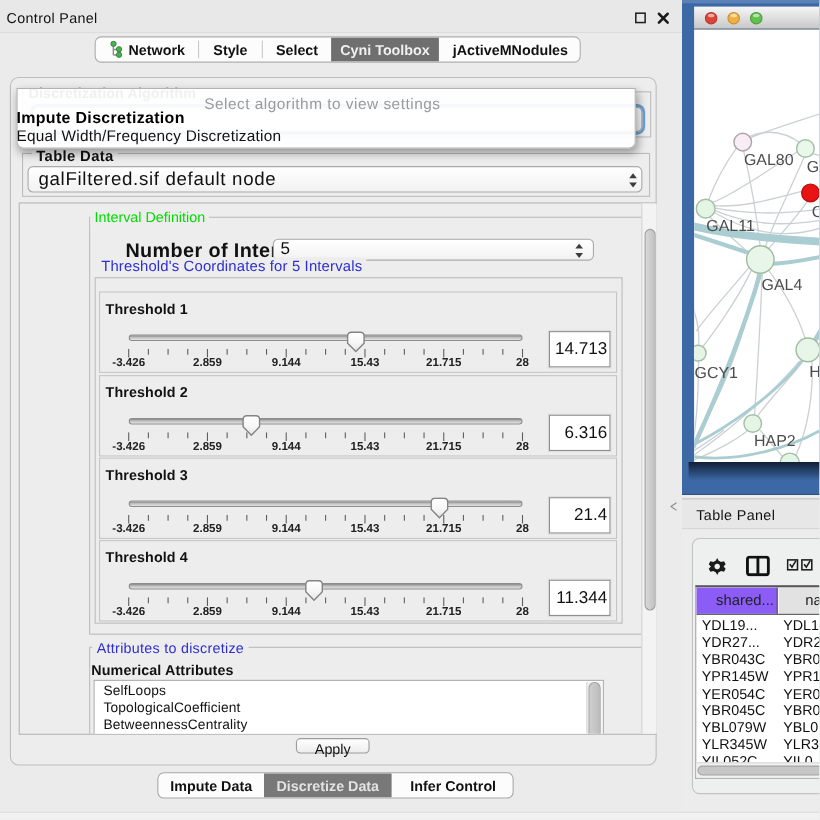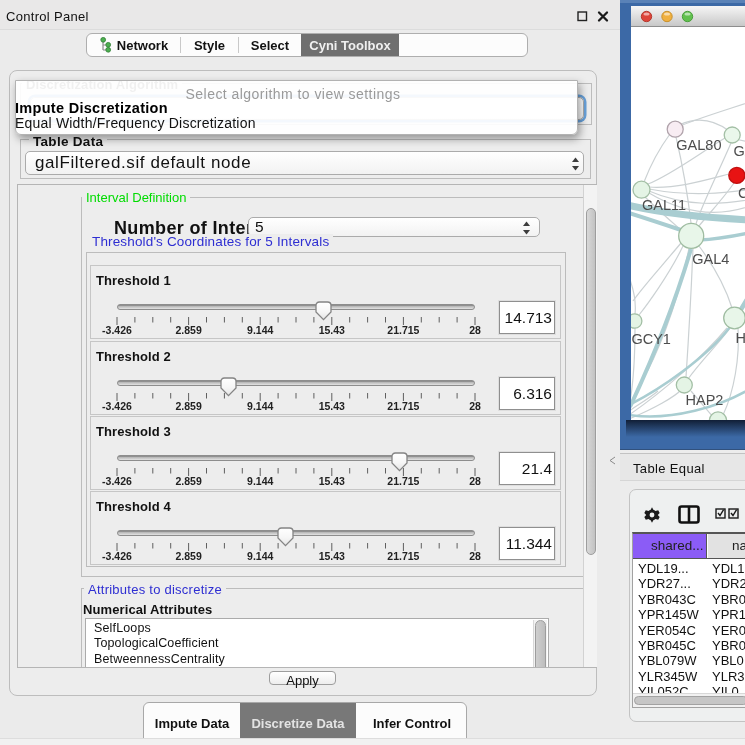--- a/index.html
+++ b/index.html
@@ -36,20 +36,21 @@
         <circle cx="4.2" cy="2.8" r="2.4" fill="#4caf50" stroke="#2e7d32" stroke-width="0.8"></circle>
         <circle cx="9.2" cy="7.8" r="2.4" fill="#4caf50" stroke="#2e7d32" stroke-width="0.8"></circle>
         <circle cx="9.2" cy="12.8" r="2.4" fill="#4caf50" stroke="#2e7d32" stroke-width="0.8"></circle>
       </svg>
     Network</div>
   <div class="abs" style="left:93px;top:3px;bottom:3px;width:1px;background:#c9c9c9;"></div>
   <div class="seg" style="left:94px;width:57px;font-weight:bold;">Style</div>
   <div class="abs" style="left:151px;top:3px;bottom:3px;width:1px;background:#c9c9c9;"></div>
   <div class="seg" style="left:152px;width:62px;font-weight:bold;">Select</div>
   <div class="seg" style="left:214px;width:98px;background:#6f6f6f;color:#f0f0f0;font-weight:bold;">Cyni Toolbox</div>
+  <div class="seg" style="left:312px;width:130px;font-weight:bold;">jActiveMNodules</div>
 </div>
 
 <div class="abs" style="left:9px;top:70px;width:588px;height:626px;background:#ededed;border:1px solid #bdbdbd;border-radius:8px;"></div>
 
 <div class="groupbox" style="left:20px;top:83px;width:572px;height:42px;"></div>
 <div class="gtitle" style="left:22px;top:77px;font-weight:bold;letter-spacing:0.1px;color:#333;">Discretization Algorithm</div>
 
 <div class="combo" style="left:30px;top:97px;width:554px;height:23px;box-shadow:0 0 0 2.5px rgba(90,152,214,0.9);"></div>
 
 <div class="groupbox" style="left:20px;top:139px;width:571px;height:40px;"></div>
@@ -274,21 +275,21 @@
   </div>
 </div>
 </div>
 
 <div class="abs" style="left:583px;top:185px;width:14px;height:482px;background:#f3f3f3;border-left:1px solid #d2d2d2;">
   <div class="abs" style="left:2px;top:23px;width:10px;height:347px;background:linear-gradient(90deg,#d8d8d8,#c2c2c2);border:1px solid #9d9d9d;border-radius:6px;"></div>
 </div>
 
 <div class="abs" style="left:269px;top:671px;width:67px;height:14px;background:linear-gradient(#ffffff,#ededed);border:1px solid #9d9d9d;border-radius:4px;font-size:13px;color:#111;text-align:center;line-height:17px;">Apply</div>
 
-<div class="abs" style="left:143px;top:702px;width:324px;height:42px;background:#fcfcfc;border:1px solid #a8a8a8;border-radius:6px;overflow:hidden;">
+<div class="abs" style="left:143px;top:702px;width:324px;height:24px;background:#fcfcfc;border:1px solid #a8a8a8;border-radius:6px;overflow:hidden;">
   <div class="seg" style="left:0;width:96px;font-weight:bold;">Impute Data</div>
   <div class="seg" style="left:96px;width:116px;background:#787878;color:#e3e3e3;font-weight:bold;">Discretize Data</div>
   <div class="seg" style="left:212px;width:112px;font-weight:bold;">Infer Control</div>
 </div>
 
 <div class="abs" style="left:15px;top:80px;width:563px;height:55px;background:rgba(255,255,255,0.93);border:1px solid #b2b2b2;border-radius:0 0 6px 6px;box-shadow:2px 4px 9px rgba(0,0,0,0.38);"></div>
 <div class="abs" style="left:15px;top:86px;width:556px;text-align:center;font-size:14px;letter-spacing:0.45px;color:#9a9a9a;">Select algorithm to view settings</div>
 <div class="abs" style="left:15px;top:100px;font-size:14.5px;font-weight:bold;letter-spacing:0.3px;color:#000;">Impute Discretization</div>
 <div class="abs" style="left:15px;top:115px;font-size:14px;letter-spacing:0.2px;color:#111;">Equal Width/Frequency Discretization</div>
 
@@ -365,21 +366,21 @@
     <text x="61.3" y="236.9">GAL4</text>
     <text x="0.4" y="317">GCY1</text>
     <text x="104.6" y="316">H</text>
     <text x="54.5" y="378">HAP2</text>
   </g>
 </svg>
 </div>
 
 <div class="abs" style="left:620px;top:450px;width:125px;height:295px;background:#ececec;"></div>
 <div class="abs" style="left:620px;top:453px;width:125px;height:28px;background:#e7e7e7;border-top:1px solid #c2c2c2;border-bottom:1px solid #d6d6d6;"></div>
-<div class="abs" style="left:633px;top:461px;font-size:13px;letter-spacing:0.35px;color:#111;">Table Equal</div>
+<div class="abs" style="left:633px;top:461px;font-size:13px;letter-spacing:0.35px;color:#111;">Table Panel</div>
 
 <div class="abs" style="left:629px;top:489px;width:120px;height:233px;background:#eef0f0;border:1px solid #c3c3c3;border-radius:7px 0 0 7px;"></div>
 
 <svg class="abs" style="left:642px;top:505px;" width="20" height="20" viewBox="0 0 18 18">
   <path d="M9,2 L10.2,4.2 A5,5 0 0 1 12.1,5.3 L14.6,4.8 L15.9,7.1 L14.2,9 L15.9,10.9 L14.6,13.2 L12.1,12.7 A5,5 0 0 1 10.2,13.8 L9,16 L7.8,13.8 A5,5 0 0 1 5.9,12.7 L3.4,13.2 L2.1,10.9 L3.8,9 L2.1,7.1 L3.4,4.8 L5.9,5.3 A5,5 0 0 1 7.8,4.2 Z" fill="#1a1a1a"></path>
   <circle cx="9" cy="9" r="2.2" fill="#eef0f0"></circle>
 </svg>
 <svg class="abs" style="left:678px;top:505px;" width="22" height="19" viewBox="0 0 22 19">
   <rect x="1.5" y="1.5" width="19" height="16" rx="2" fill="none" stroke="#111" stroke-width="2.6"></rect>
   <line x1="11" y1="2" x2="11" y2="17" stroke="#111" stroke-width="2.6"></line>

